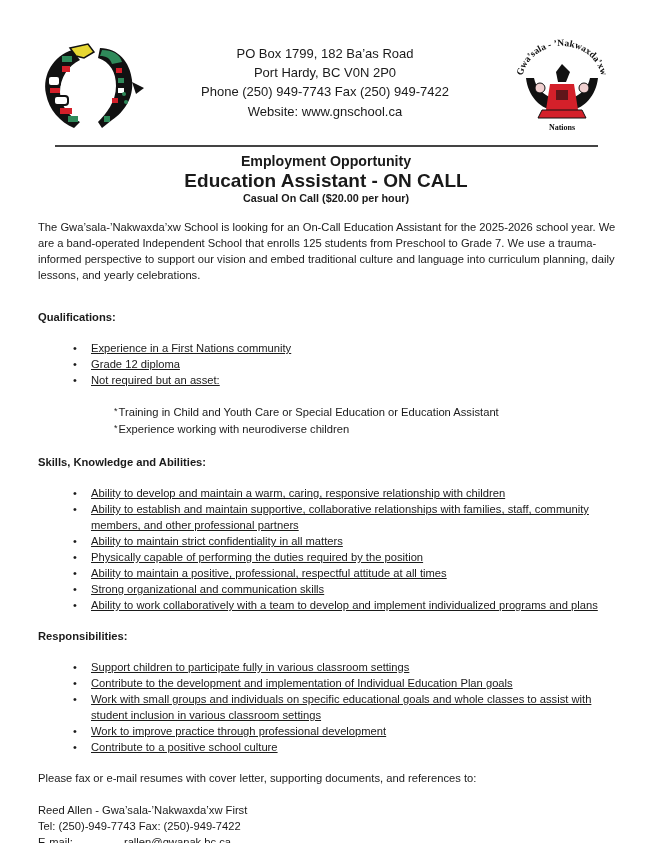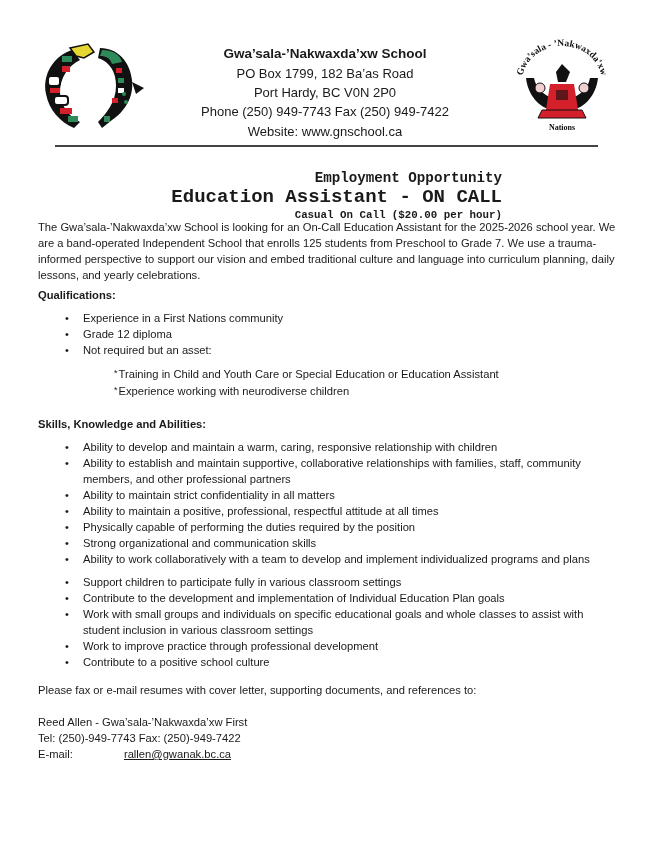--- a/index.html
+++ b/index.html
@@ -12,30 +12,30 @@
 
     
     .logo-left { position: absolute; left: 32px; top: 42px; width: 120px; height: 90px; }
     .logo-right { position: absolute; left: 512px; top: 38px; width: 100px; height: 96px; }
     .letterhead { position: absolute; left: 160px; top: 44px; width: 330px; text-align: center; }
     .school-name { font-size: 13.5px; font-weight: bold; line-height: 20px; }
     .lh-line { font-size: 13px; line-height: 19.2px; }
     .rule { position: absolute; left: 55px; top: 145px; width: 543px; height: 2px; background: #444; }
 
     
-    .title-block { position: absolute; left: 150px; top: 168px; width: 352px; text-align: right; font-family: Liberation Mono, monospace; }
+    .title-block { position: absolute; left: 150px; top: 151px; width: 352px; text-align: center; }
     .title1 { font-size: 14.2px; font-weight: bold; line-height: 20px; }
     .title2 { font-size: 19px; font-weight: bold; line-height: 19px; }
     .title3 { font-size: 10.8px; font-weight: bold; line-height: 17px; }
 
     
     .body { position: absolute; left: 38px; top: 219px; width: 580px; font-size: 11.2px; line-height: 16px; }
     .intro { margin: 0; }
-    .section-head { font-weight: bold; margin-top: 4px; }
-    ul.bullets { list-style: none; margin: 7px; padding: 0; }
+    .section-head { font-weight: bold; margin-top: 26px; }
+    ul.bullets { list-style: none; margin: 15px; padding: 0; text-decoration: underline; }
     ul.bullets li { position: relative; padding-left: 38px; }
     ul.bullets li::before {
       content: "\2022"; position: absolute; left: 20px; top: 0; font-size: 11px;
     }
     .sub { padding-left: 76px; }
     .sub span.star { font-size: 9px; vertical-align: 2px; margin-right: 1px; }
     .apply { margin-top: 12px; }
     .contact { margin-top: 16px; }
     .email-link { color: #1a1a1a; text-decoration: underline; padding-left: 48px; }
   </style>
@@ -64,21 +64,20 @@
       <rect x="86" y="46" width="6" height="5" fill="#fff"></rect>
       <rect x="80" y="56" width="6" height="5" fill="#d4202a"></rect>
       <circle cx="92" cy="52" r="2" fill="#2f8a5a"></circle>
       <circle cx="94" cy="60" r="2" fill="#2f8a5a"></circle>
       <path d="M100 40 L112 46 L104 52 Z" fill="#111"></path>
       <rect x="72" y="74" width="6" height="6" fill="#2f8a5a"></rect>
     </svg>
   </div>
 
   <div class="letterhead">
-    <div class="school-name">Gwa’sala-’Nakwaxda’xw School</div>
     <div class="lh-line">PO Box 1799, 182 Ba’as Road</div>
     <div class="lh-line">Port Hardy, BC  V0N 2P0</div>
     <div class="lh-line">Phone (250) 949-7743   Fax  (250) 949-7422</div>
     <div class="lh-line">Website: www.gnschool.ca</div>
   </div>
 
   <div class="logo-right">
     <svg width="100" height="96" viewBox="0 0 100 96">
       <defs>
         <path id="arcPath" d="M10 44 A40 36 0 0 1 90 44"></path>
@@ -120,26 +119,27 @@
       <li>Not required but an asset:</li>
     </ul>
     <div class="sub"><span class="star">*</span><span>Training in Child and Youth Care or Special Education or Education Assistant</span></div>
     <div class="sub"><span class="star">*</span><span>Experience working with neurodiverse children</span></div>
 
     <div class="section-head" style="margin-top:17px">Skills, Knowledge and Abilities:</div>
     <ul class="bullets">
       <li>Ability to develop and maintain a warm, caring, responsive relationship with children</li>
       <li>Ability to establish and maintain supportive, collaborative relationships with families, staff, community members, and other professional partners</li>
       <li>Ability to maintain strict confidentiality in all matters</li>
+      <li>Physically capable of performing the duties required by the position</li>
       <li>Ability to maintain a positive, professional, respectful attitude at all times</li>
-      <li>Physically capable of performing the duties required by the position</li>
       <li>Strong organizational and communication skills</li>
       <li>Ability to work collaboratively with a team to develop and implement individualized programs and plans</li>
     </ul>
 
+    <div class="section-head" style="margin-top:12px">Responsibilities:</div>
     <ul class="bullets">
       <li>Support children to participate fully in various classroom settings</li>
       <li>Contribute to the development and implementation of Individual Education Plan goals</li>
       <li>Work with small groups and individuals on specific educational goals and whole classes to assist with student inclusion in various classroom settings</li>
       <li>Work to improve practice through professional development</li>
       <li>Contribute to a positive school culture</li>
     </ul>
 
     <div class="apply">Please fax or e-mail resumes with cover letter, supporting documents, and references to:</div>
 

